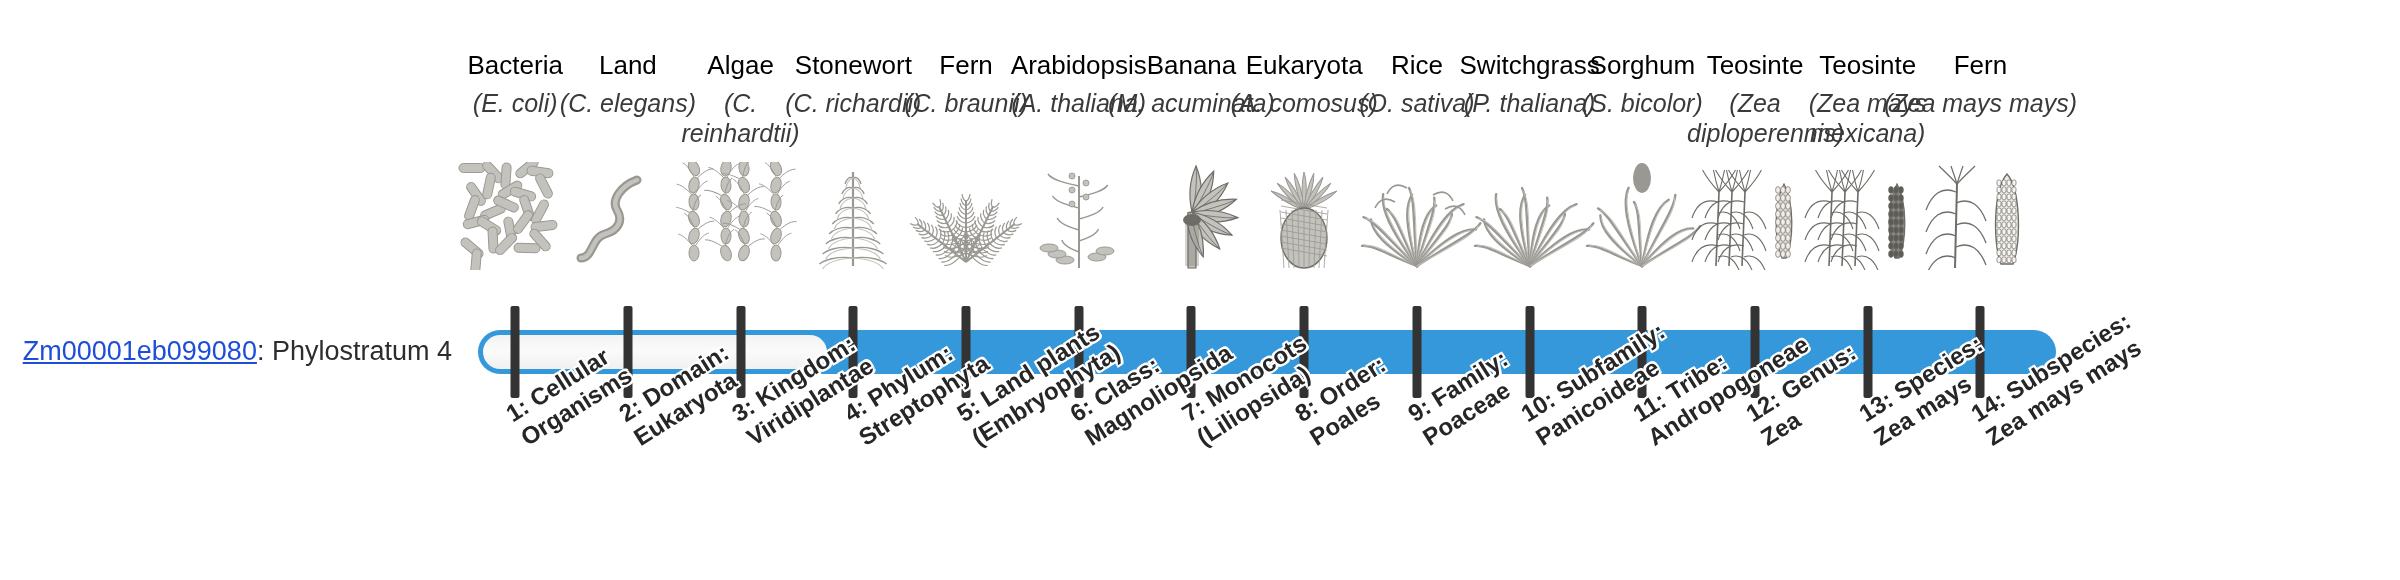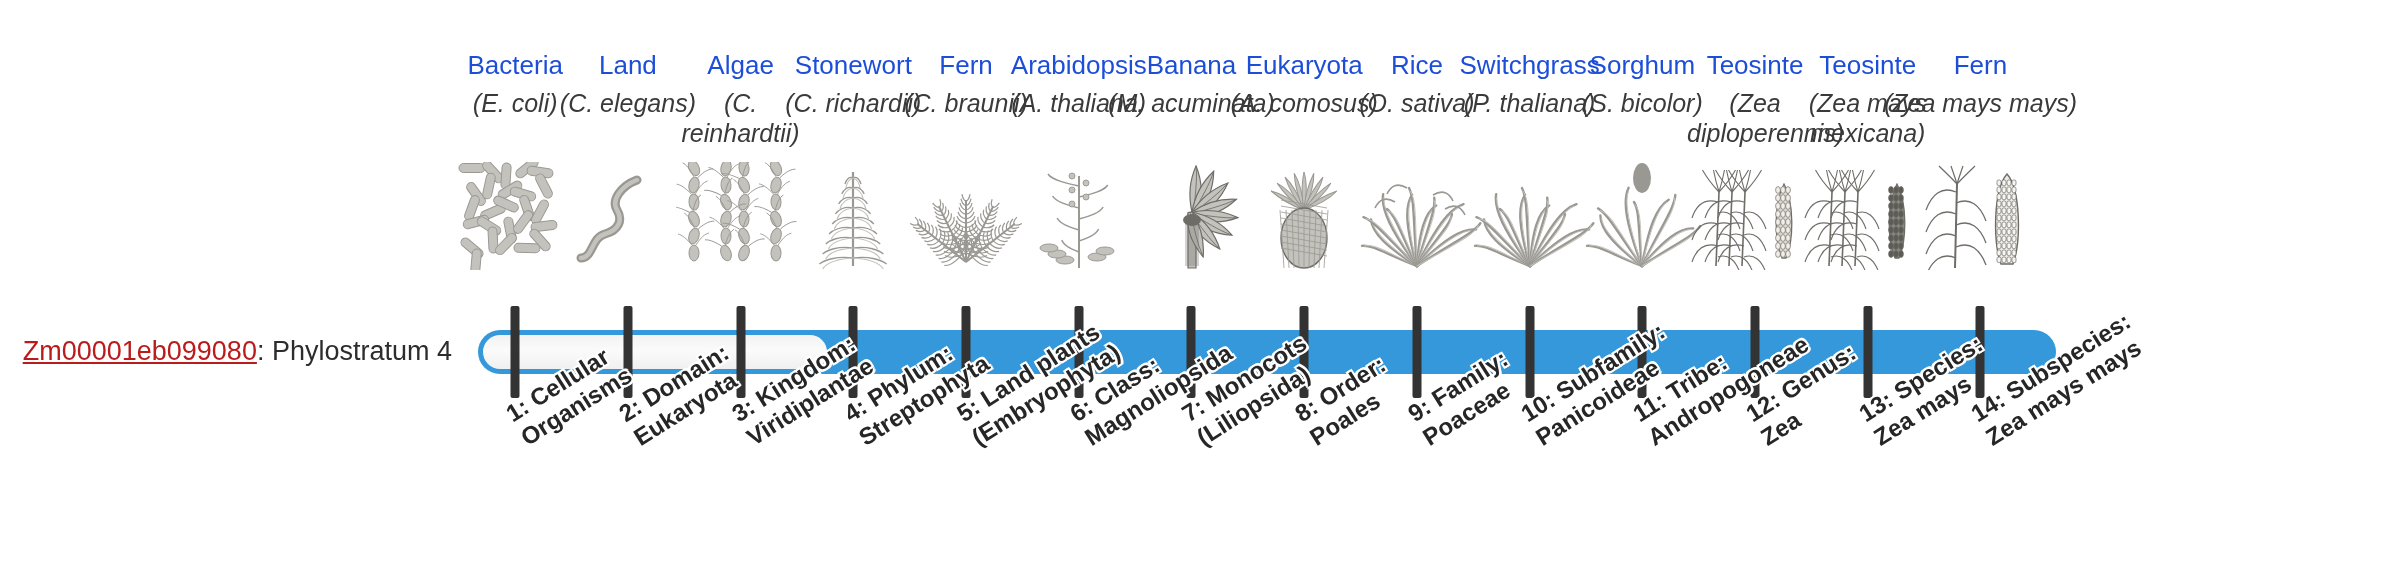--- a/index.html
+++ b/index.html
@@ -8,27 +8,27 @@
     font-family:"Liberation Sans","DejaVu Sans",sans-serif;
     color:#2d2d2d;position:relative;
   }
   #stage{position:absolute;left:0;top:0;width:2400px;height:580px;}
 
   
   .gene-label{
     position:absolute;left:0;top:334px;width:452px;
     text-align:right;font-size:27px;line-height:34px;white-space:nowrap;
   }
-  .gene-id{color:#b91c1c;text-decoration:underline;cursor:pointer;}
+  .gene-id{color:#1d4ed8;text-decoration:underline;cursor:pointer;}
   .gene-rest{color:#2d2d2d;}
 
   
   .col{position:absolute;top:50px;width:136px;text-align:center;}
   .common{
-    font-size:26px;line-height:30px;color:#1d4ed8;white-space:nowrap;
+    font-size:26px;line-height:30px;color:#000000;white-space:nowrap;
     position:absolute;left:50%;transform:translateX(-50%);top:0;
   }
   .sci{
     position:absolute;left:0;top:38px;width:136px;
     font-size:25px;line-height:30px;font-style:italic;color:#3a3a3a;
   }
   .sci.nowrap{white-space:nowrap;left:50%;width:auto;transform:translateX(-50%);}
 
   
   .art{position:absolute;top:112px;left:50%;transform:translateX(-50%);

